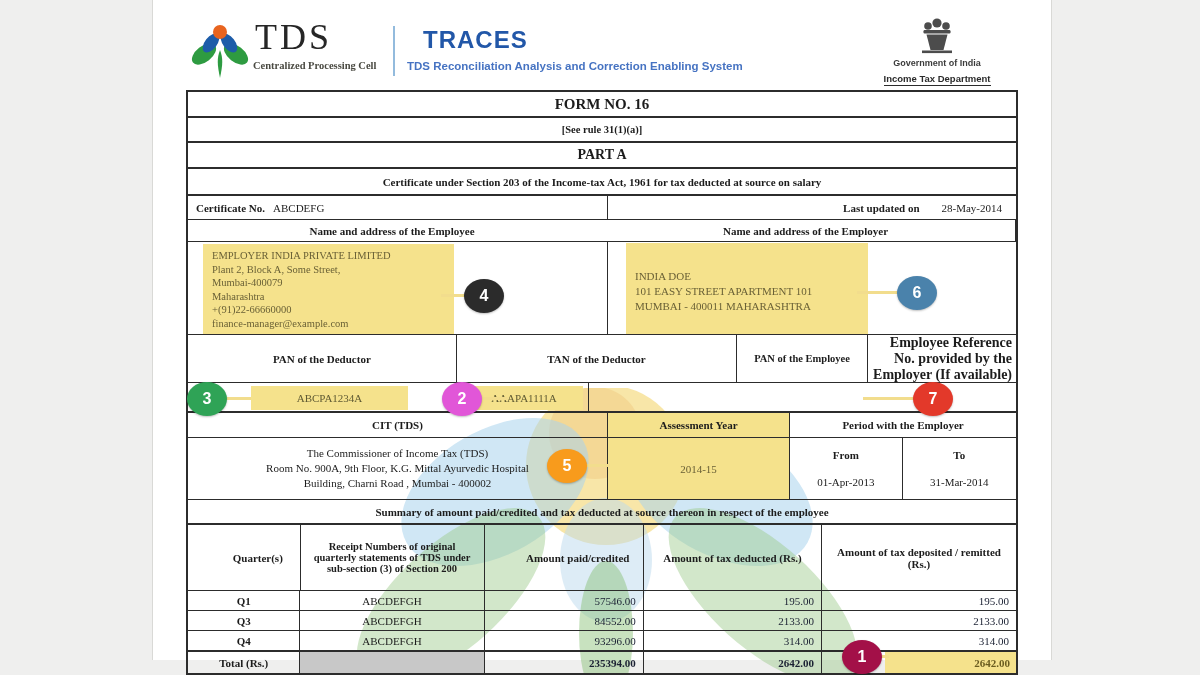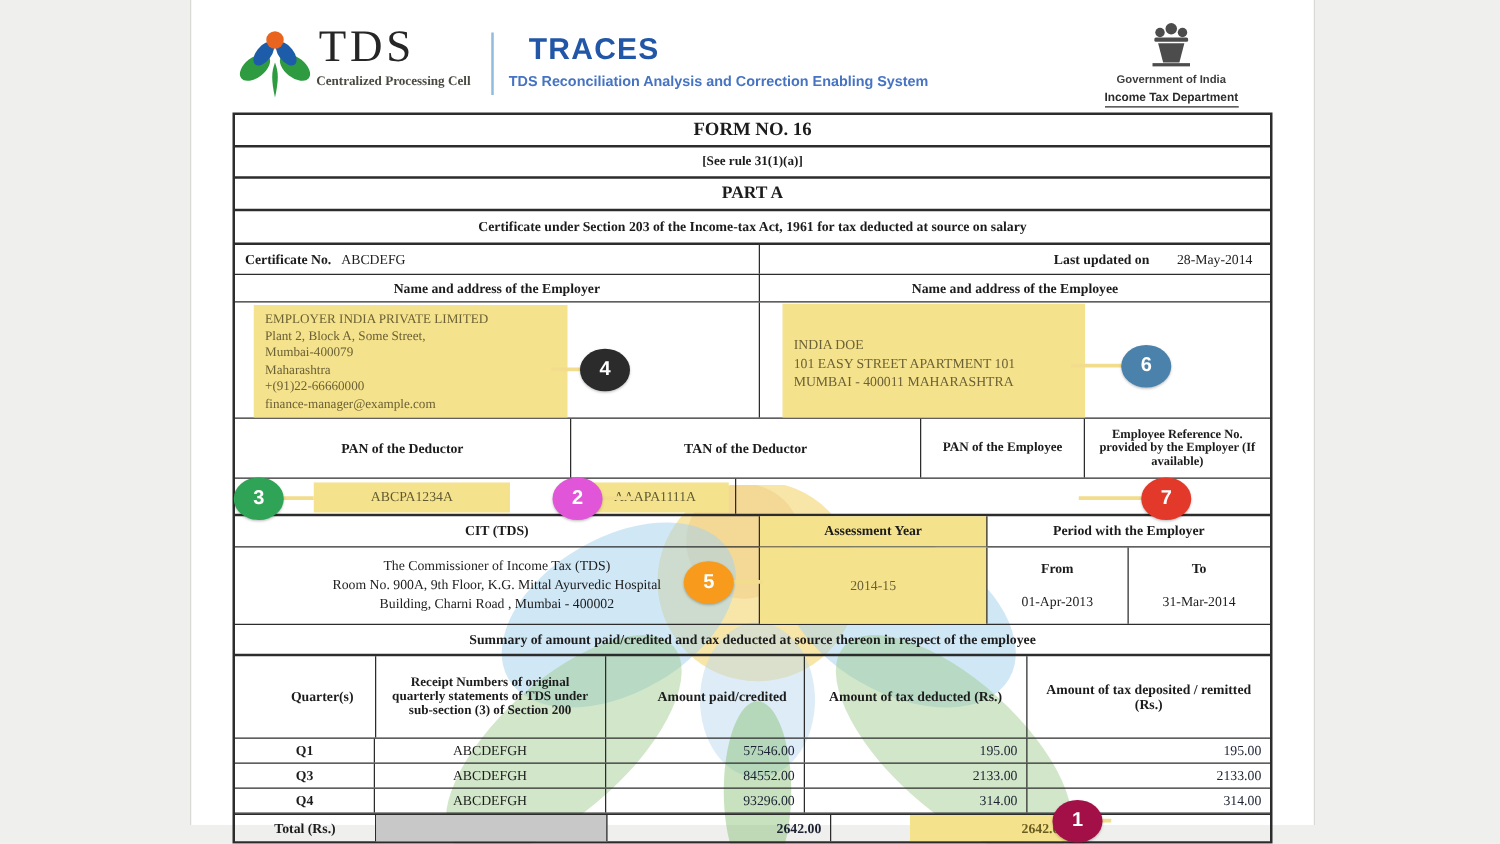--- a/index.html
+++ b/index.html
@@ -114,22 +114,22 @@
           <span class="b">Certificate No.</span>
           <span style="margin-left:8px">ABCDEFG</span>
         </div>
         <div class="c nr" style="width:410px;justify-content:flex-end;padding-right:14px">
           <span class="b">Last updated on</span>
           <span style="margin-left:22px">28-May-2014</span>
         </div>
       </div>
 
       <div class="r" style="height:22px">
+        <div class="c nr b" style="width:410px">Name and address of the Employee</div>
         <div class="c b" style="width:422px">Name and address of the Employer</div>
-        <div class="c nr b" style="width:410px">Name and address of the Employee</div>
       </div>
 
       <div class="r" style="height:93px">
         <div class="c" style="width:422px">
           <div class="addr-box" style="left:15px;top:2px;width:242px;height:86px;padding:5px 0 0 9px;font-size:10.5px;line-height:13.5px;">
             <div>EMPLOYER INDIA PRIVATE LIMITED</div>
             <div>Plant 2, Block A, Some Street,</div>
             <div>Mumbai-400079</div>
             <div>Maharashtra</div>
             <div>+(91)22-66660000</div>
@@ -142,21 +142,21 @@
             <div>101 EASY STREET APARTMENT 101</div>
             <div>MUMBAI - 400011 MAHARASHTRA</div>
           </div>
         </div>
       </div>
 
       <div class="r" style="height:48px">
         <div class="c b" style="width:270px">PAN of the Deductor</div>
         <div class="c b" style="width:282px">TAN of the Deductor</div>
         <div class="c b ctr" style="width:131px;font-size:10.5px;padding:0 2px">PAN of the Employee</div>
-        <div class="c nr b" style="width:149px;font-size:10px;justify-content:flex-start;padding:0 4px;text-align:center">Employee Reference No. provided by the Employer (If available)</div>
+        <div class="c nr b" style="width:149px;font-size:14px;justify-content:flex-start;padding:0 4px;text-align:right">Employee Reference No. provided by the Employer (If available)</div>
       </div>
 
       <div class="r thick" style="height:30px">
         <div class="c" style="width:270px">
           <div class="val-box" style="left:63px;top:3px;width:157px;height:24px">ABCPA1234A</div>
         </div>
         <div class="c" style="width:131px">
           <div class="val-box" style="left:7px;top:3px;width:118px;height:24px">AAAPA1111A</div>
         </div>
         <div class="c nr" style="width:149px"></div>
@@ -217,20 +217,21 @@
         <div class="c b" style="width:113px">Q4</div>
         <div class="c" style="width:185px">ABCDEFGH</div>
         <div class="c num" style="width:160px">93296.00</div>
         <div class="c num" style="width:179px">314.00</div>
         <div class="c nr num" style="width:195px">314.00</div>
       </div>
 
       <div class="r last" style="height:22px;border-top:1px solid #2c2c2c">
         <div class="c b" style="width:113px">Total (Rs.)</div>
         <div class="c" style="width:185px;background:#c8c8c8"></div>
+        <div class="c num b" style="width:160px">235394.00</div>
         <div class="c num b" style="width:179px">2642.00</div>
         <div class="c nr" style="width:195px">
           <div class="val-box b" style="left:63px;top:0;width:132px;height:100%;justify-content:flex-end;padding-right:7px;box-sizing:border-box;color:#6b5d20">2642.00</div>
         </div>
       </div>
 
     </div>
 
     <div class="conn" style="left:288px;top:294px;width:26px"></div>
     <div class="conn" style="left:704px;top:291px;width:42px"></div>

